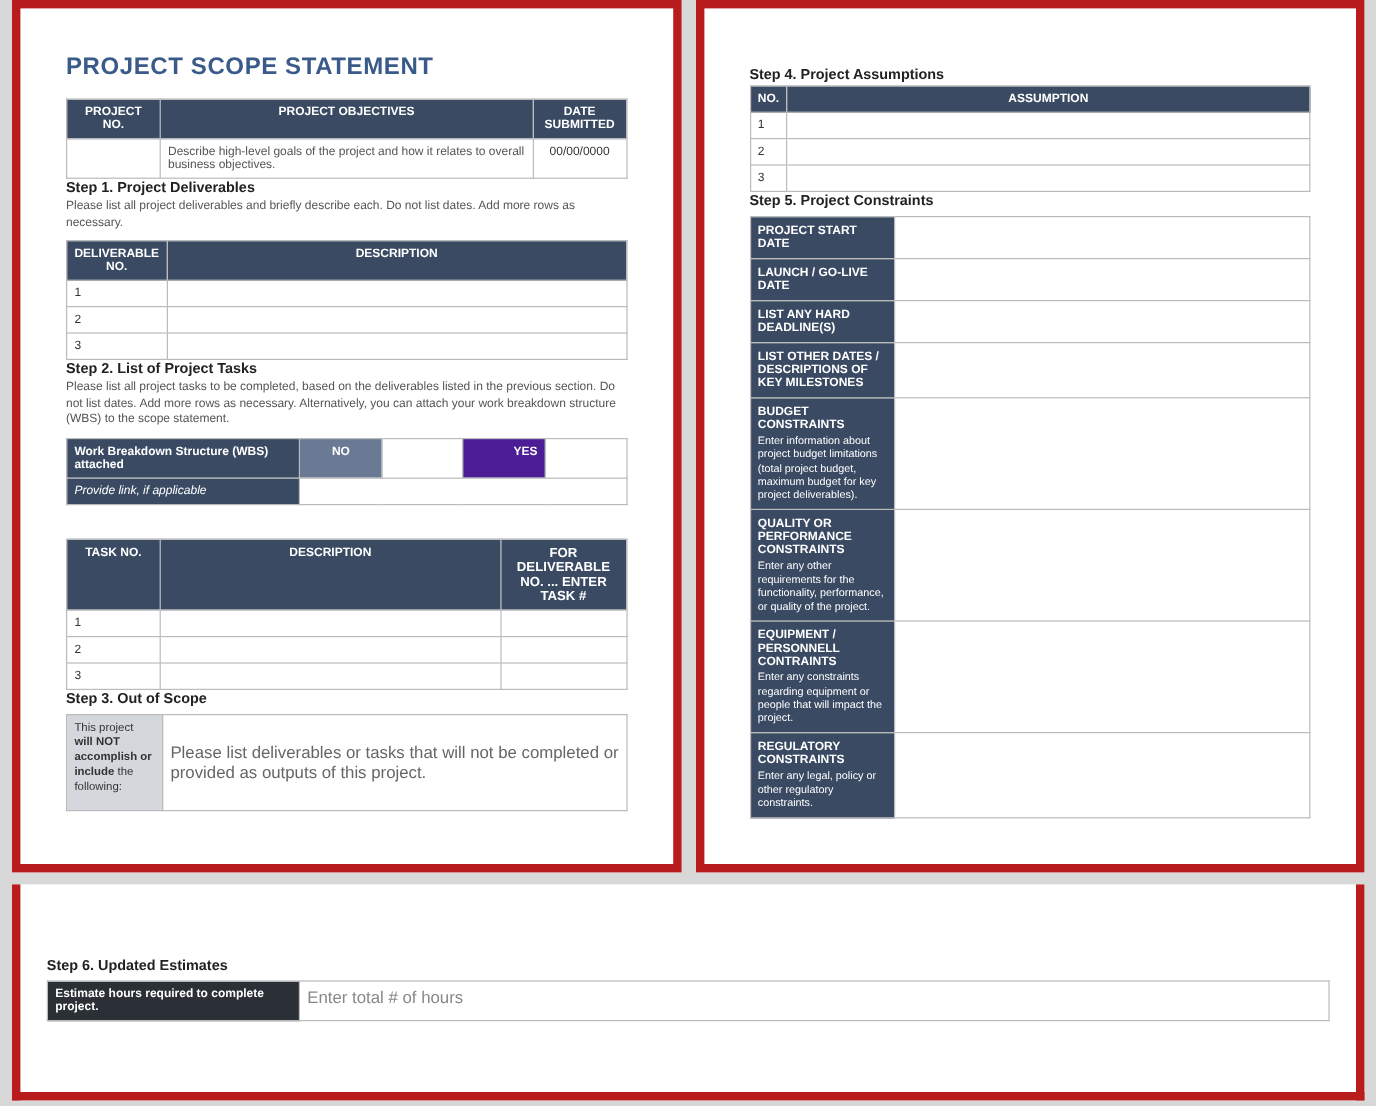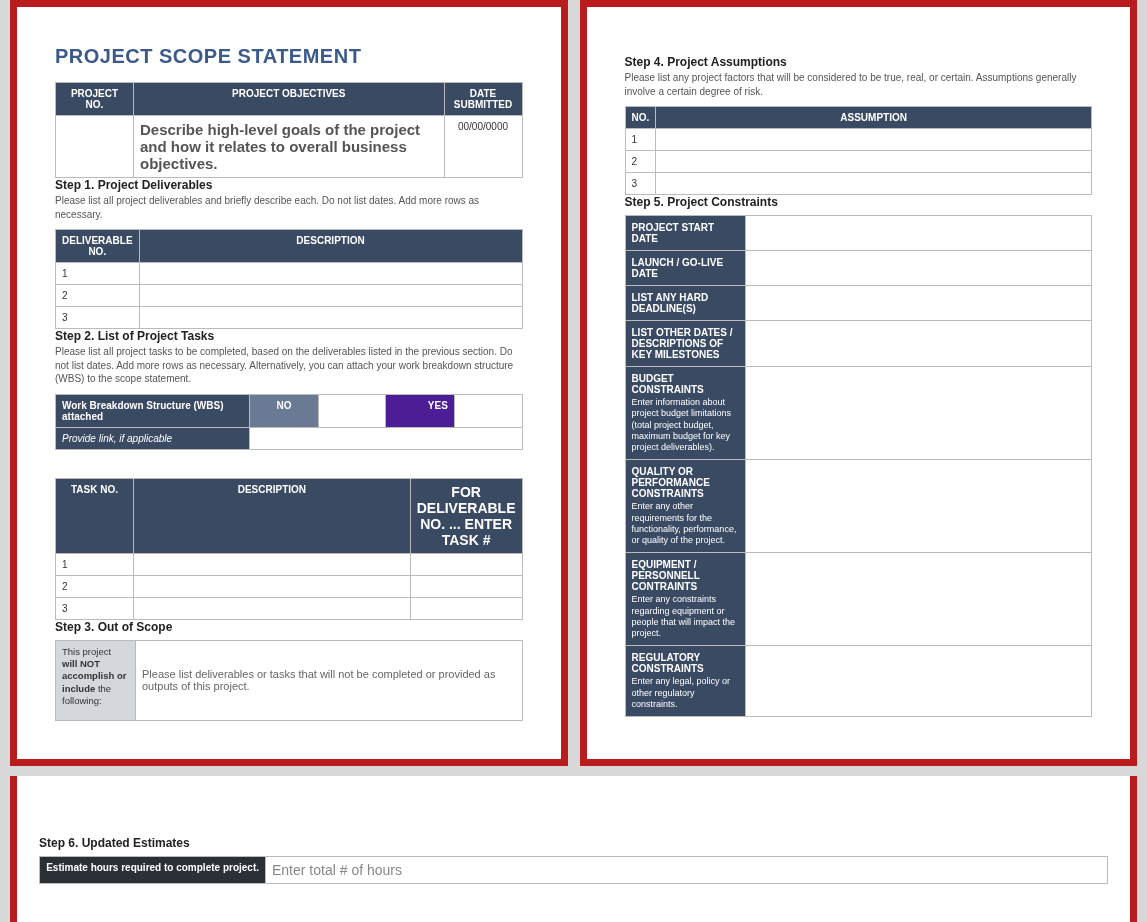--- a/index.html
+++ b/index.html
@@ -130,21 +130,21 @@
 
     <table>
       <tbody>
           <tr>
         <th class="small-col">PROJECT NO.</th>
         <th>PROJECT OBJECTIVES</th>
         <th class="small-col">DATE SUBMITTED</th>
       </tr>
       <tr>
         <td></td>
-        <td style="font-size:15px;color:#555;font-weight:bold;">Describe high-level goals of the project and how it relates to overall business objectives.</td>
+        <td style="font-size:10px;color:#555;">Describe high-level goals of the project and how it relates to overall business objectives.</td>
         <td class="center">00/00/0000</td>
       </tr>
     </tbody>
       </table>
 
     <div class="step-head">Step 1. Project Deliverables</div>
     <div class="step-desc">Please list all project deliverables and briefly describe each. Do not list dates. Add more rows as necessary.</div>
     <table>
       <tbody>
           <tr>
@@ -185,21 +185,21 @@
     </tbody>
       </table>
 
     <div style="height:28px;"></div>
 
     <table>
       <tbody>
           <tr>
         <th class="small-col">TASK NO.</th>
         <th>DESCRIPTION</th>
-        <th style="width:105px;font-size:14px;">FOR DELIVERABLE NO. ... ENTER TASK #</th>
+        <th style="width:105px;font-size:11px;">FOR DELIVERABLE NO. ... ENTER TASK #</th>
       </tr>
       <tr>
             <td>1</td>
             <td></td>
             <td></td>
           </tr>
       <tr>
             <td>2</td>
             <td></td>
             <td></td>
@@ -212,29 +212,28 @@
     </tbody>
       </table>
 
     <div class="step-head">Step 3. Out of Scope</div>
     <table style="margin-top:6px;">
       <tbody>
           <tr>
         <td class="grey-cell" style="height:80px;">
           <span>This project </span><b>will NOT accomplish or include</b><span> the following:</span>
         </td>
-        <td style="font-size:11px;color:#666;vertical-align:middle;">Please list deliverables or tasks that will not be completed or provided as outputs of this project.</td>
+        <td style="font-size:14px;color:#666;vertical-align:middle;">Please list deliverables or tasks that will not be completed or provided as outputs of this project.</td>
       </tr>
     </tbody>
       </table>
   </div>
 
   <div class="page right">
     <div class="step-head" style="margin-top:0;">Step 4. Project Assumptions</div>
-    <div class="step-desc">Please list any project factors that will be considered to be true, real, or certain. Assumptions generally involve a certain degree of risk.</div>
     <table>
       <tbody>
           <tr>
         <th style="width:28px;">NO.</th>
         <th>ASSUMPTION</th>
       </tr>
       <tr>
             <td>1</td>
             <td></td>
           </tr>
@@ -288,20 +287,20 @@
       </table>
   </div>
 </div>
 
 <div class="row2">
   <div class="page bottom">
     <div class="step-head" style="margin-top:0;">Step 6. Updated Estimates</div>
     <table class="est-table" style="margin-top:6px;">
       <tbody>
           <tr>
-        <th class="dark th-left" style="width:226px;text-align:right;">Estimate hours required to complete project.</th>
+        <th class="dark th-left" style="width:210px;text-align:left;">Estimate hours required to complete project.</th>
         <td><span class="placeholder">Enter total # of hours</span></td>
       </tr>
     </tbody>
       </table>
 
   </div>
 </div>
 
 </body></html>

